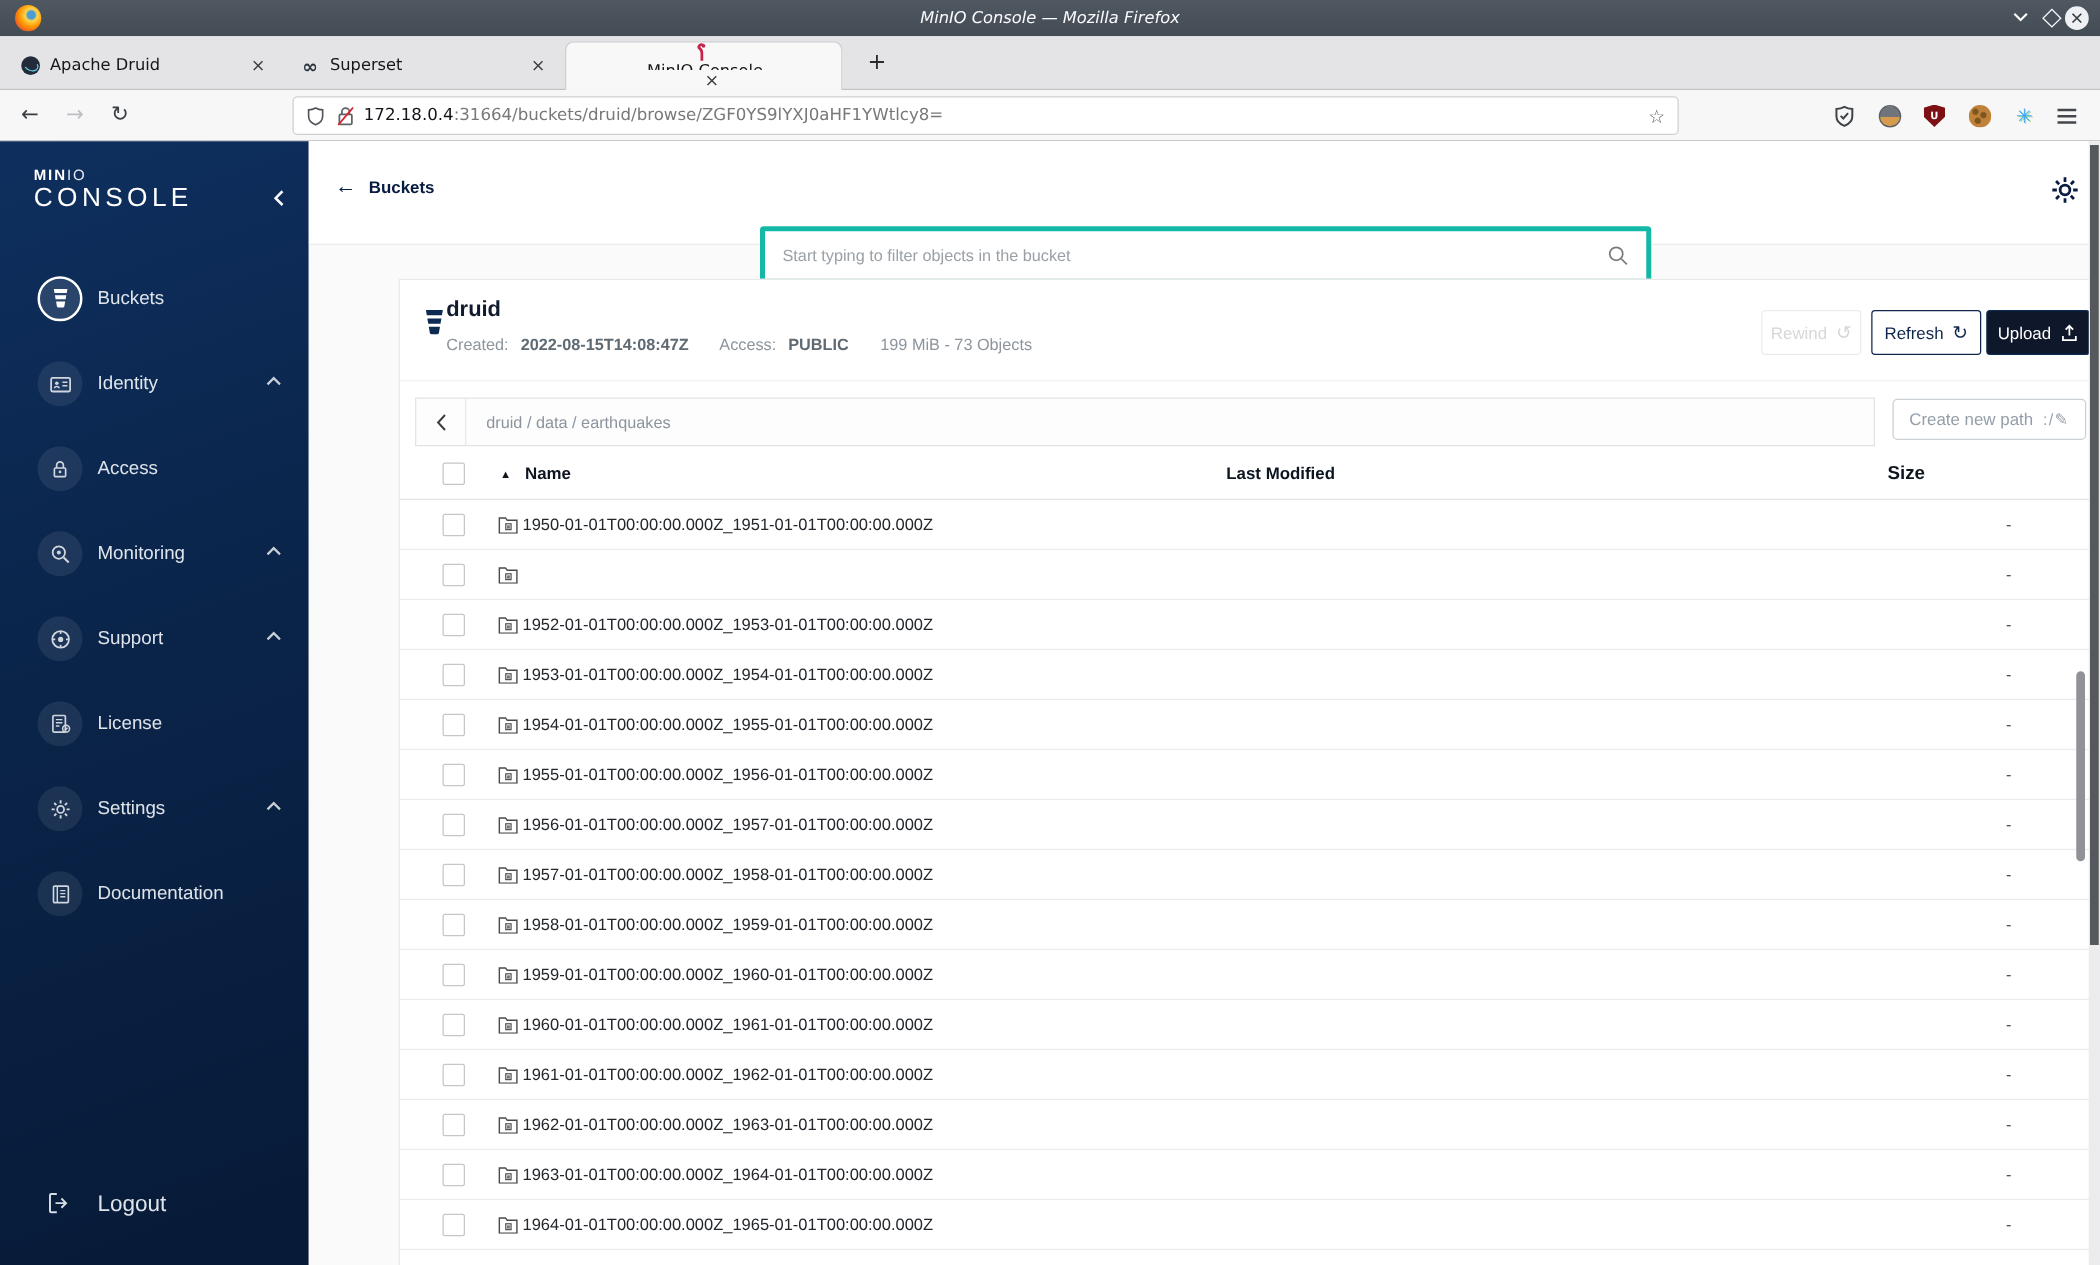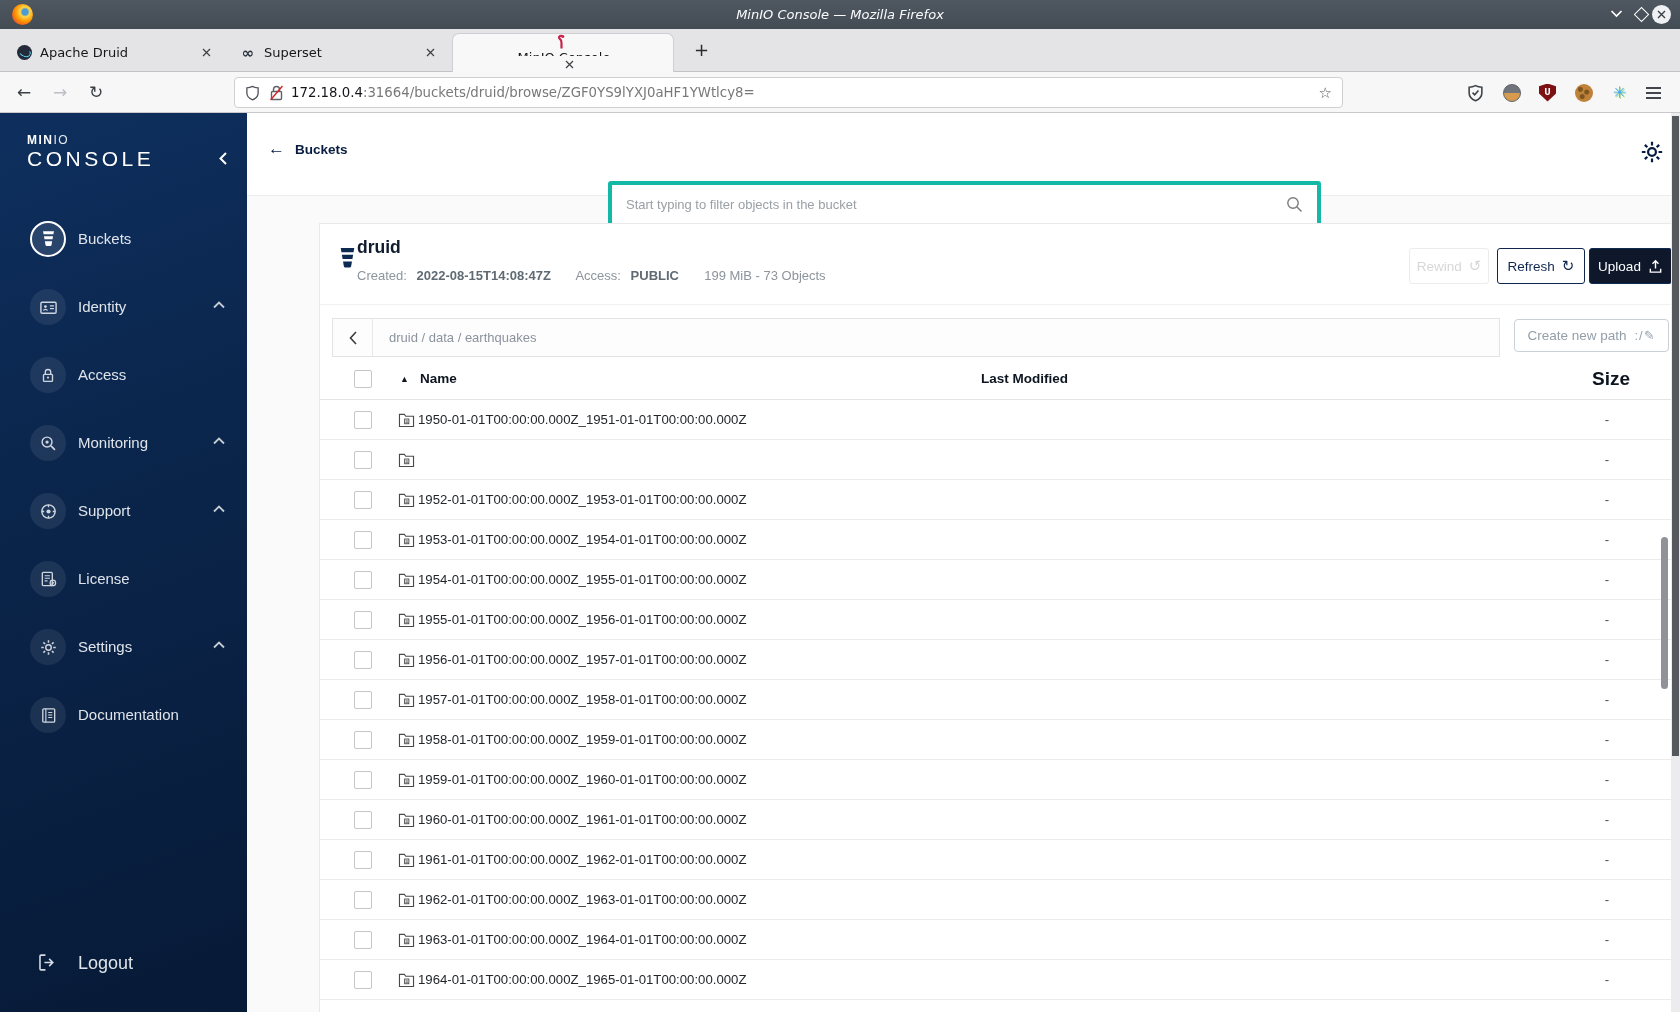--- a/index.html
+++ b/index.html
@@ -137,22 +137,22 @@
   .thead { position:relative; height:42px; border-bottom:1px solid #e4e4e4; }
   .trow { position:relative; height:40px; border-bottom:1px solid #ececec; }
   .cb { position:absolute; left:34px; width:18px; height:18px; border:1px solid #c6c6c6;
     border-radius:2px; background:#fff; cursor:pointer; }
   .thead .cb { top:12px; } .trow .cb { top:11px; }
   .sort-arrow { position:absolute; left:80px; top:16px; font-size:9px; color:#10151d; }
   .h-name { position:absolute; left:100px; top:0; line-height:42px; font-size:13.5px;
     font-weight:bold; color:#0d1521; }
   .h-modified { position:absolute; left:661px; top:0; line-height:42px; font-size:13.5px;
     font-weight:bold; color:#0d1521; }
-  .h-size { position:absolute; left:1190px; width:120px; top:0; line-height:42px; font-size:19px;
-    font-weight:bold; color:#0d1521; text-align:right; }
+  .h-size { position:absolute; left:1190px; width:120px; top:0; line-height:42px; font-size:15px;
+    font-weight:bold; color:#0d1521; text-align:left; }
   .r-icon { position:absolute; left:78px; top:12px; color:#4a4a4a; }
   .r-name { position:absolute; left:98px; top:0; line-height:40px; font-size:13.2px; color:#23272b;
     cursor:pointer; }
   .r-size { position:absolute; left:1232px; width:110px; top:0; line-height:40px; font-size:13px;
     color:#4a4a4a; text-align:center; }
   .table-scrollbar { position:absolute; right:4px; top:179px; width:7px; height:152px;
     background:#8f9296; border-radius:4px; }
 
   svg { display:block; }
 </style>

